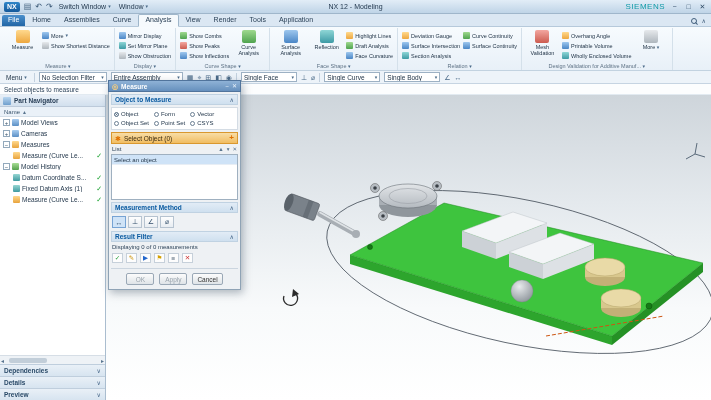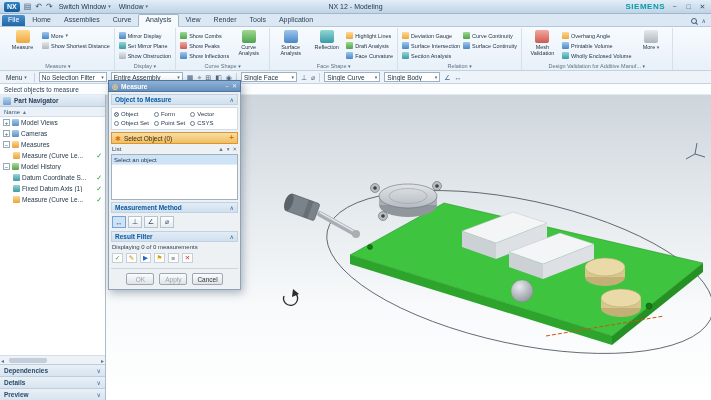--- a/index.html
+++ b/index.html
@@ -8,21 +8,21 @@
 
   
   .titlebar{height:14px;background:linear-gradient(#e2edf7,#bfd4e7);border-bottom:1px solid #9fb6cb;display:flex;align-items:center;padding:0 4px;position:relative}
   .tb-left{display:flex;align-items:center;gap:4px;z-index:1}
   .nx-logo{background:linear-gradient(#2f86c8,#14599b);color:#fff;font-weight:bold;font-size:7px;padding:0 3px;border-radius:2px;line-height:10px}
   .qa{font-size:8px;color:#3c5a78;line-height:1}
   .tb-menu{font-size:7px;color:#243a50;display:flex;gap:2px;align-items:center;padding:0 2px}
   .car{font-size:5px;color:#4a6a88;line-height:1}
   .tb-center{position:absolute;left:0;right:0;text-align:center;font-size:7px;color:#243a50;pointer-events:none}
   .tb-right{margin-left:auto;display:flex;align-items:center;gap:5px;z-index:1}
-  .brand{color:#0e9aa7;font-weight:bold;font-size:8px;letter-spacing:.5px}
+  .brand{color:#0e9aa7;font-weight:normal;font-size:8px;letter-spacing:.5px}
   .wc{font-size:7px;color:#35506b;width:9px;text-align:center;line-height:1}
 
   
   .tabbar{height:13px;background:#dbe7f3;border-bottom:1px solid #b6c9db;display:flex;align-items:flex-end;gap:1px;padding:0 2px}
   .tab{font-size:7px;color:#2c4258;padding:1px 6px 2px;border-radius:2px 2px 0 0;line-height:1.1}
   .tab-file{background:linear-gradient(#4b90cd,#2266a6);color:#fff}
   .tab-active{background:#f6fafd;border:1px solid #9fb6ca;border-bottom-color:#f6fafd;margin-bottom:-1px}
   .tabbar-right{margin-left:auto;display:flex;gap:5px;align-items:center;padding:0 3px 2px 0}
   .search-ico{width:6px;height:6px;border:1px solid #44617e;border-radius:50%;position:relative}
   .search-ico::after{content:"";position:absolute;width:3px;height:1px;background:#44617e;transform:rotate(45deg);right:-2px;bottom:-1px}

